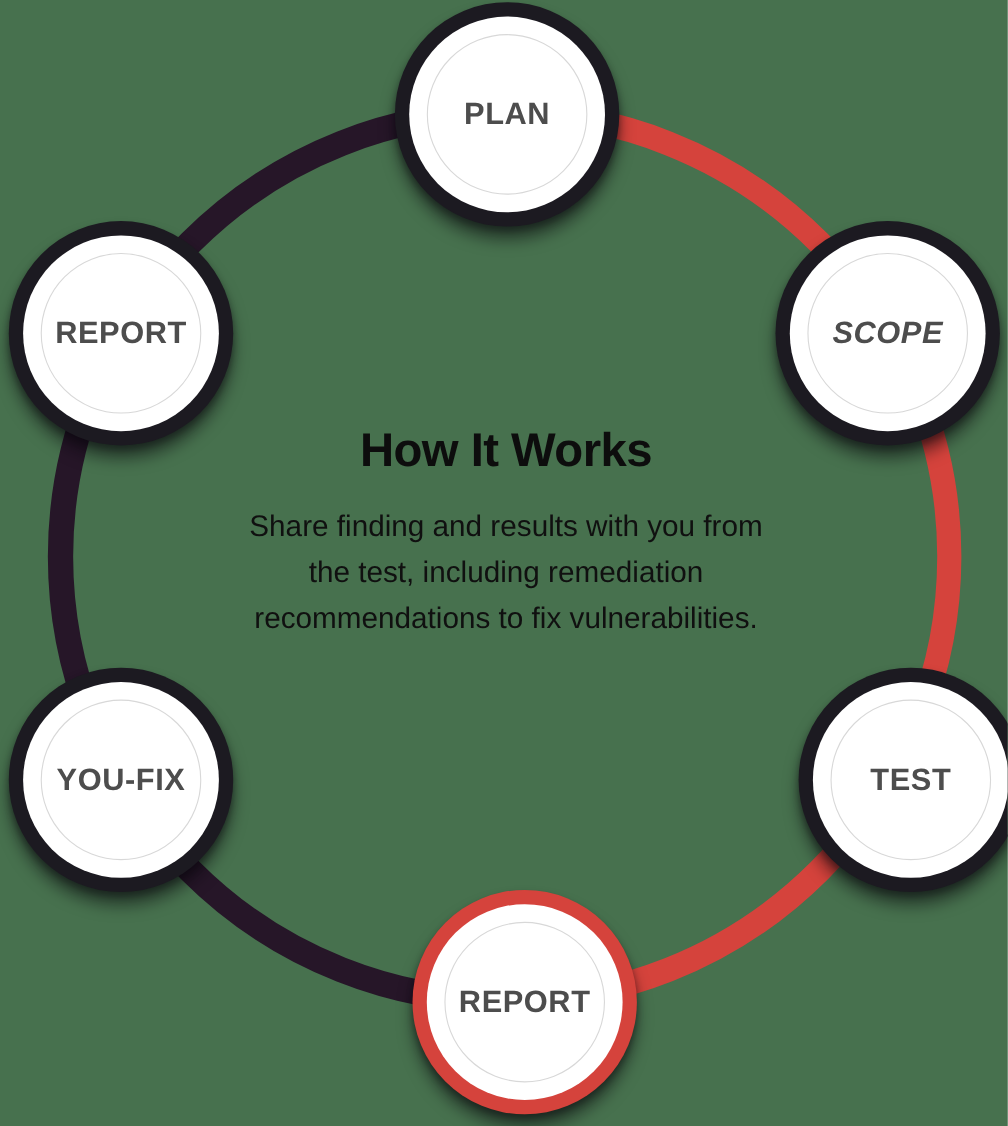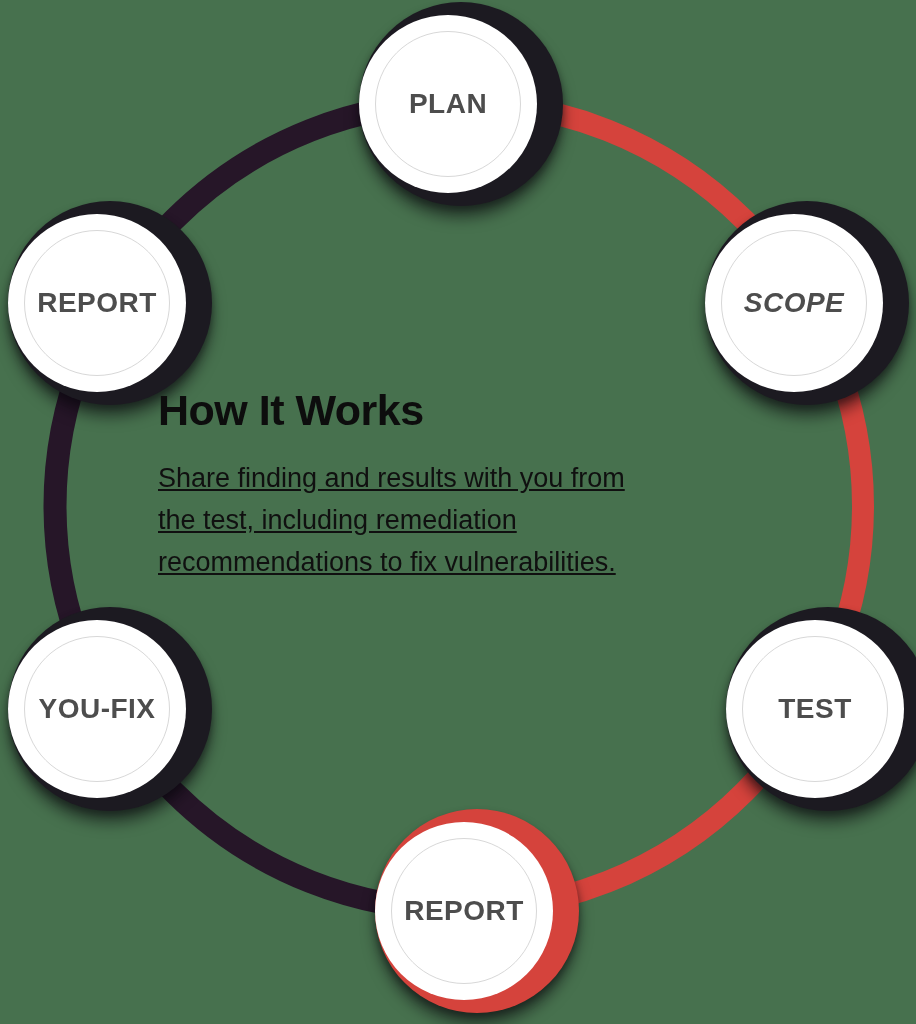--- a/index.html
+++ b/index.html
@@ -30,21 +30,21 @@
   }
   .arc-right { fill: none; stroke: var(--accent-red); stroke-width: 22; }
   .arc-left  { fill: none; stroke: var(--arc-dark);  stroke-width: 23; }
 
   .node {
     position: absolute;
     width: 204px; height: 204px;
     border-radius: 50%;
     background: var(--node-ring-dark);
     box-shadow: 0 12px 14px rgba(8, 6, 12, 0.50), 0 4px 6px rgba(8, 6, 12, 0.35);
-    display: flex; align-items: center; 
+    display: flex; align-items: center; justify-content: center;
   }
   .node.ring-red { background: var(--accent-red); }
 
   .node-face {
     width: 178px; height: 178px;
     border-radius: 50%;
     background: var(--node-fill);
     display: flex; align-items: center; justify-content: center;
   }
   .node-thin-ring {
@@ -65,35 +65,35 @@
   .pos-scope  { left: 705px; top: 201px; font-style: italic; }
   .pos-test   { left: 726px; top: 607px; }
   .pos-report { left: 375px; top: 809px; }
   .pos-youfix { left: 8px;   top: 607px; }
   .pos-retest { left: 8px;   top: 201px; }
 
   .center-text {
     position: absolute;
     left: 158px; top: 386px;
     width: 604px;
+    text-align: center;
     color: var(--text);
   }
   .center-title {
     margin: 0;
     font-size: 43px;
     font-weight: bold;
     letter-spacing: -0.5px;
     color: #0D0D0D;
   }
   .center-desc {
     margin: 22px 0 0 0;
     font-size: 27px;
     line-height: 42px;
     color: #101010;
-    text-decoration: underline;
   }
   .desc-line { display: block; }
 </style>
 </head>
 <body>
 
 <div class="stage">
 
   <svg class="ring-svg" viewBox="0 0 916 1024" xmlns="http://www.w3.org/2000/svg">
     <path class="arc-right" d="M 459 102 A 404 404 0 0 1 459 910"></path>

